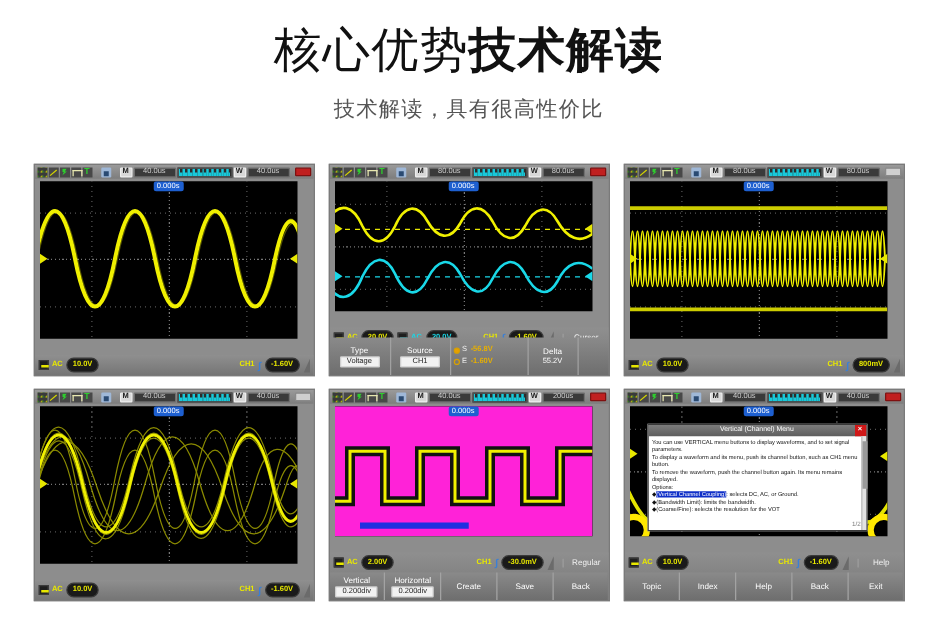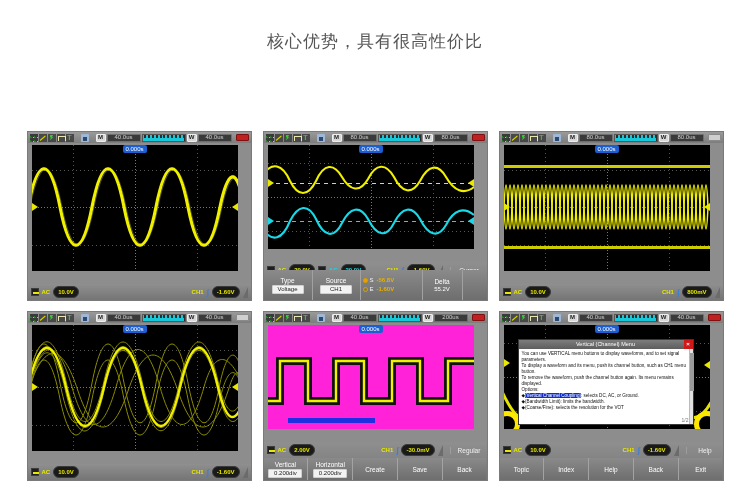--- a/index.html
+++ b/index.html
@@ -261,21 +261,24 @@
   
   .arc {
     position:absolute; width:26px; height:26px; border:5px solid #ffe800;
     border-radius:50%; z-index:2;
   }
 </style>
 </head>
 <body>
 
 <div class="header">
-  <div class="h-sub">核心优势，具有很高性价比</div>
+  <div class="h-title">
+    <span class="light">核心优势</span><span class="bold">技术解读</span>
+  </div>
+  <div class="h-sub">技术解读，具有很高性价比</div>
 </div>
 
 <div class="grid">
 
   <div class="scope">
     <div class="topbar">
       <div class="ticon t1"></div>
       <div class="ticon t2"></div>
       <div class="ticon t3"></div>
       <div class="ticon t4"></div>

